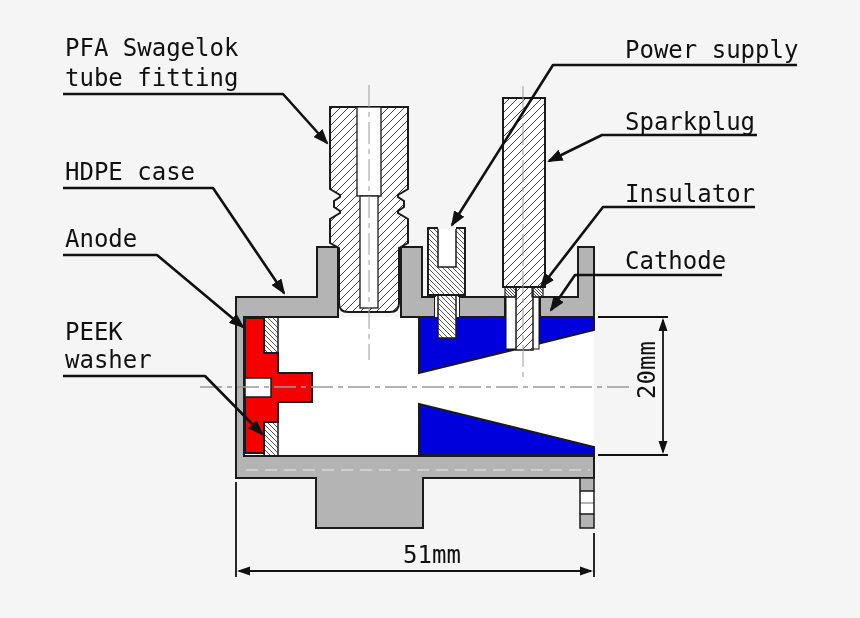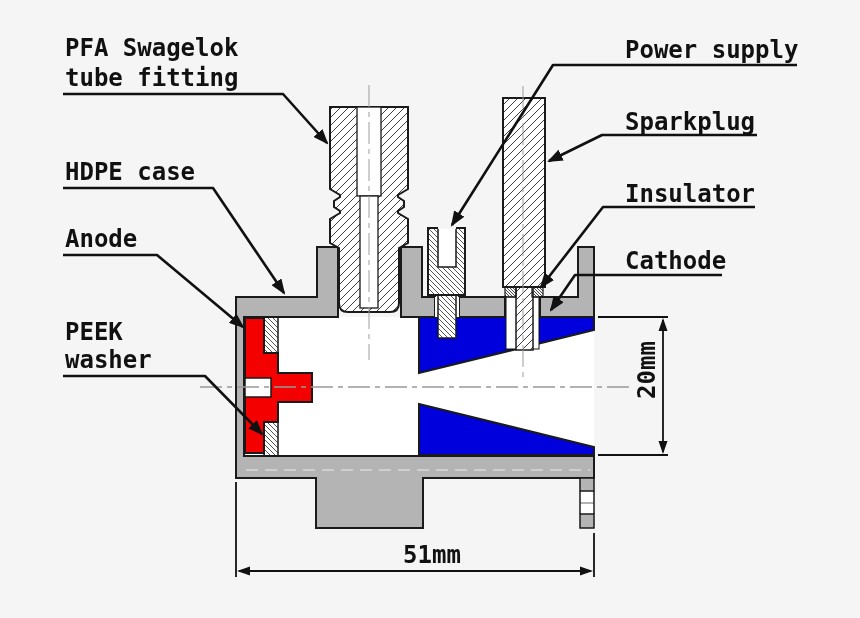--- a/index.html
+++ b/index.html
@@ -1,20 +1,19 @@
 <!DOCTYPE html>
 <html><head>
 <meta charset="utf-8">
 <style>
   html,body{margin:0;padding:0;background:#e9e9e9;}
   .stage{
     width:860px;height:618px;position:relative;margin:0 auto;
     background:#f5f5f5;overflow:hidden;
     font-family:"DejaVu Sans Mono","Liberation Mono",monospace;
-    font-weight:bold;
   }
   svg{display:block;}
   text{
     font-family:"DejaVu Sans Mono","Liberation Mono",monospace;
     fill:#111;
   }
   .lbl{font-size:24px;letter-spacing:0px;}
   .dim{font-size:24px;}
 </style>
 </head>

